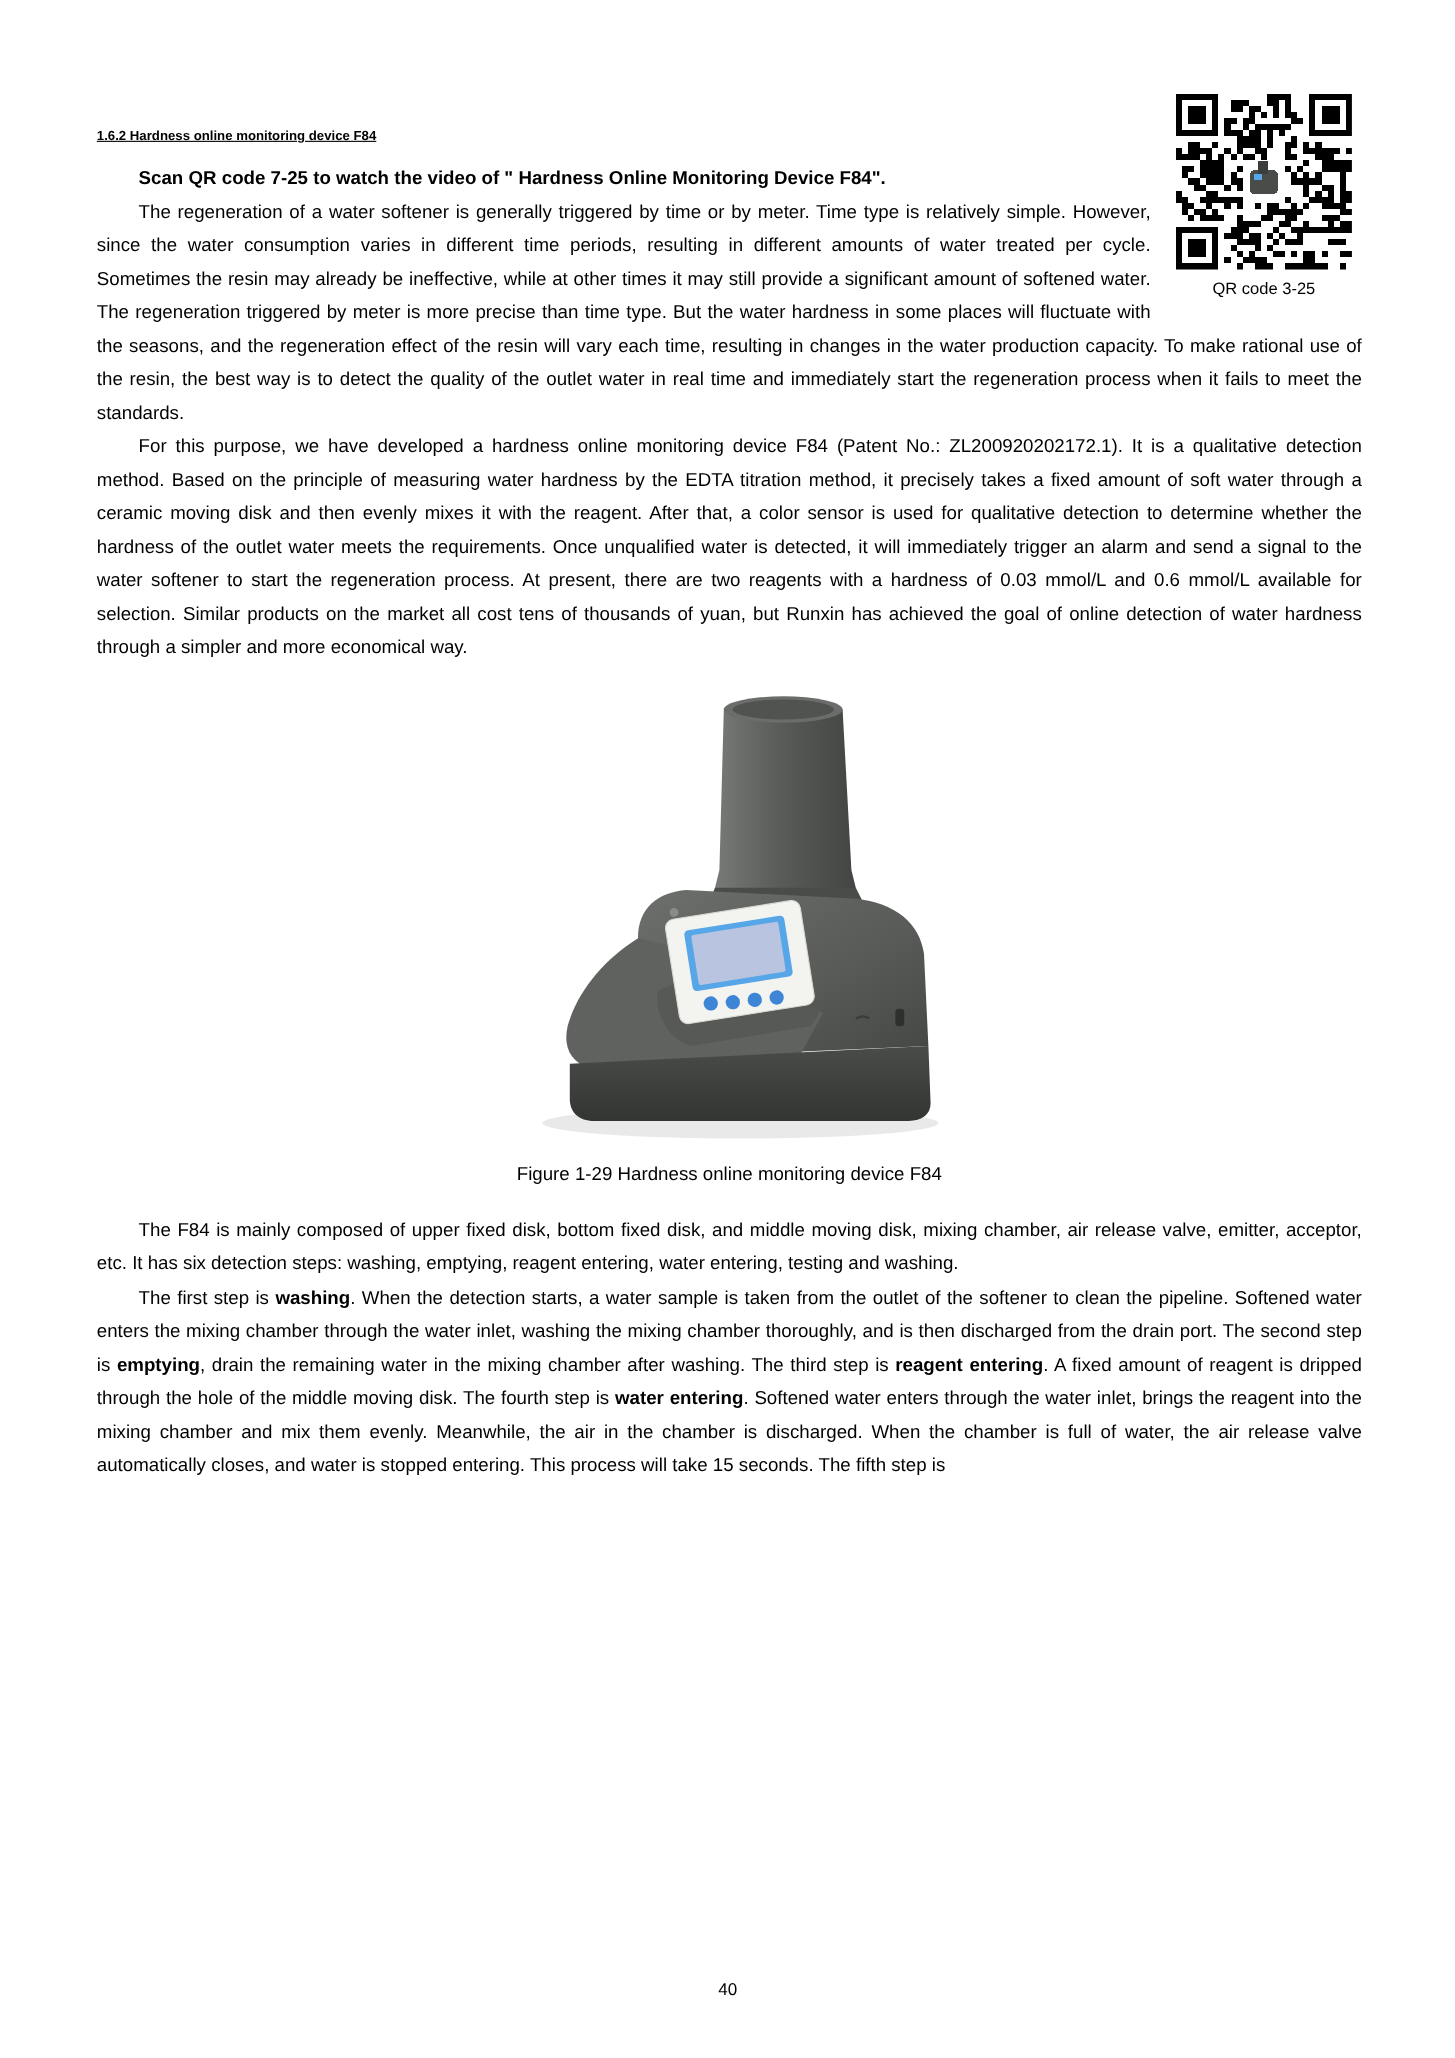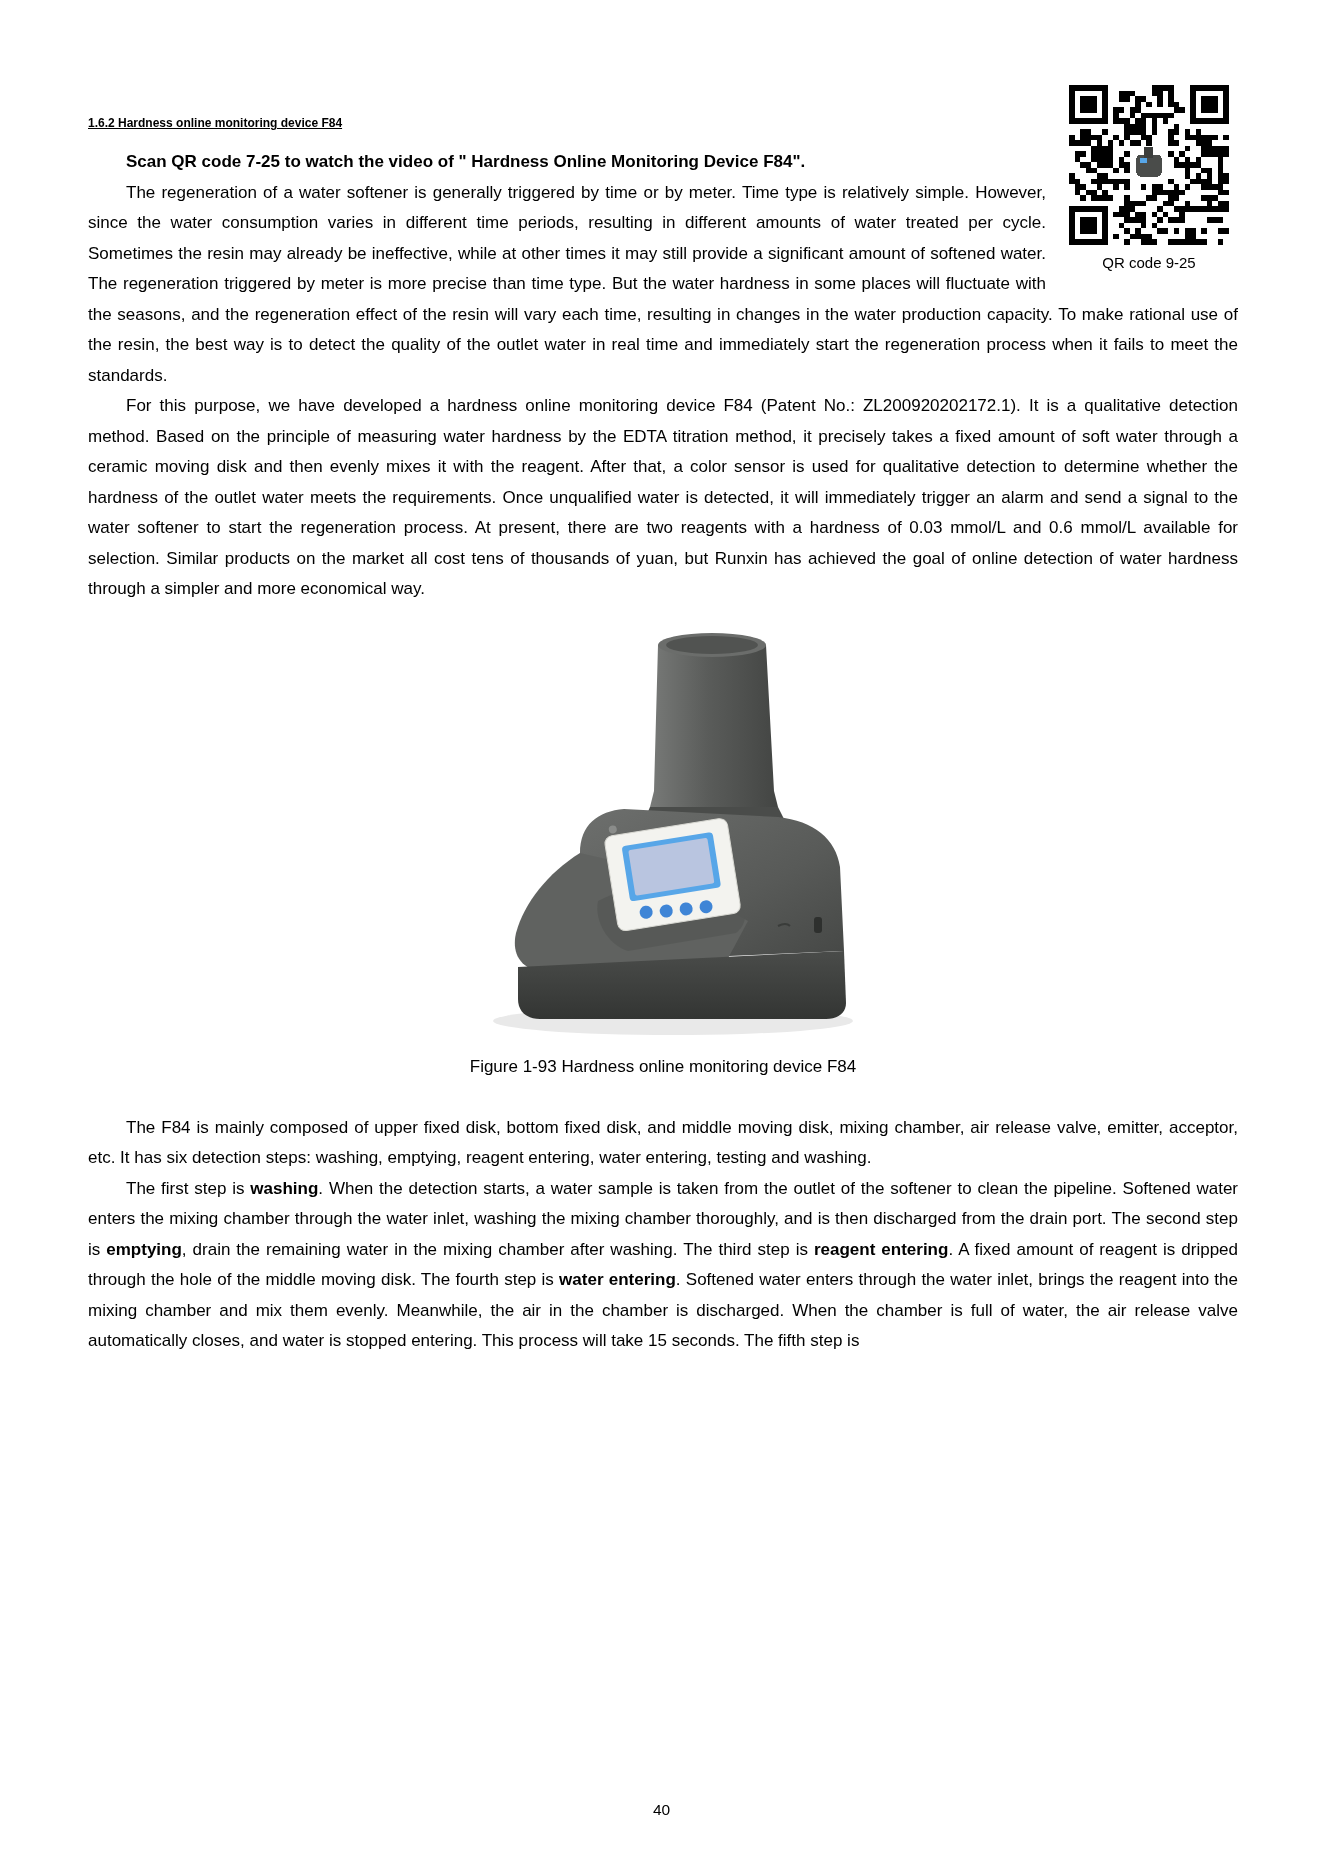--- a/index.html
+++ b/index.html
@@ -52,21 +52,21 @@
     margin-top: 16px;
   }
   .figure-block svg { display: inline-block; }
   .figure-caption {
     font-size: 17px;
     margin-top: 14px;
     text-indent: 0;
     text-align: center;
   }
 
-  .body-paras { margin-top: 36px; }
+  .body-paras { margin-top: 26px; }
 
   .page-number {
     position: absolute;
     bottom: 52px;
     left: 0;
     width: 100%;
     text-align: center;
     font-size: 15.5px;
   }
 </style>
@@ -373,21 +373,21 @@
         <rect x="24" y="2" width="3" height="3" fill="#000"></rect>
         <rect x="0" y="22" width="7" height="7" fill="#000"></rect>
         <rect x="1" y="23" width="5" height="5" fill="#fff"></rect>
         <rect x="2" y="24" width="3" height="3" fill="#000"></rect>
         <g>
        <rect x="12.2" y="12.6" width="4.6" height="4" rx="0.8" fill="#4a4c4a"></rect>
        <rect x="13.6" y="11.2" width="1.6" height="2" fill="#3c3e3d"></rect>
        <rect x="12.9" y="13.3" width="1.3" height="0.9" fill="#57a6e8"></rect>
      </g>
       </svg>
-    <div class="qr-caption">QR code 9-25</div>
+    <div class="qr-caption">QR code 3-25</div>
   </div>
 
   <h1 class="section-heading">1.6.2 Hardness online monitoring device F84</h1>
 
   <p class="para bold scan-para">Scan QR code 7-25 to watch the video of " Hardness Online Monitoring Device F84".</p>
 
   <p class="para">The regeneration of a water softener is generally triggered by time or by meter. Time type is relatively simple. However, since the water consumption varies in different time periods, resulting in different amounts of water treated per cycle. Sometimes the resin may already be ineffective, while at other times it may still provide a significant amount of softened water. The regeneration triggered by meter is more precise than time type. But the water hardness in some places will fluctuate with the seasons, and the regeneration effect of the resin will vary each time, resulting in changes in the water production capacity. To make rational use of the resin, the best way is to detect the quality of the outlet water in real time and immediately start the regeneration process when it fails to meet the standards.</p>
 
   <p class="para">For this purpose, we have developed a hardness online monitoring device F84 (Patent No.: ZL200920202172.1). It is a qualitative detection method. Based on the principle of measuring water hardness by the EDTA titration method, it precisely takes a fixed amount of soft water through a ceramic moving disk and then evenly mixes it with the reagent. After that, a color sensor is used for qualitative detection to determine whether the hardness of the outlet water meets the requirements. Once unqualified water is detected, it will immediately trigger an alarm and send a signal to the water softener to start the regeneration process. At present, there are two reagents with a hardness of 0.03 mmol/L and 0.6 mmol/L available for selection. Similar products on the market all cost tens of thousands of yuan, but Runxin has achieved the goal of online detection of water hardness through a simpler and more economical way.</p>
 
@@ -446,21 +446,21 @@
           <circle cx="212" cy="289" r="6.5" fill="#3f85d6"></circle>
           <circle cx="232" cy="290" r="6.5" fill="#3f85d6"></circle>
           <circle cx="252" cy="291" r="6.5" fill="#3f85d6"></circle>
         </g>
         <circle cx="172" cy="200" r="4" fill="#8a8c8a"></circle>
       </g>
 
       <rect x="366" y="296" width="8" height="16" rx="3" fill="#2e302e"></rect>
       <path d="M330 305 q8 -4 12 0" stroke="#3a3c3a" stroke-width="2" fill="none"></path>
     </svg>
-    <div class="figure-caption">Figure 1-93 Hardness online monitoring device F84</div>
+    <div class="figure-caption">Figure 1-29 Hardness online monitoring device F84</div>
   </div>
 
   <div class="body-paras">
     <p class="para">The F84 is mainly composed of upper fixed disk, bottom fixed disk, and middle moving disk, mixing chamber, air release valve, emitter, acceptor, etc. It has six detection steps: washing, emptying, reagent entering, water entering, testing and washing.</p>
     <p class="para">The first step is <b>washing</b>. When the detection starts, a water sample is taken from the outlet of the softener to clean the pipeline. Softened water enters the mixing chamber through the water inlet, washing the mixing chamber thoroughly, and is then discharged from the drain port. The second step is <b>emptying</b>, drain the remaining water in the mixing chamber after washing. The third step is <b>reagent entering</b>. A fixed amount of reagent is dripped through the hole of the middle moving disk. The fourth step is <b>water entering</b>. Softened water enters through the water inlet, brings the reagent into the mixing chamber and mix them evenly. Meanwhile, the air in the chamber is discharged. When the chamber is full of water, the air release valve automatically closes, and water is stopped entering. This process will take 15 seconds. The fifth step is</p>
   </div>
 
   <div class="page-number">40</div>
 </div>
 

